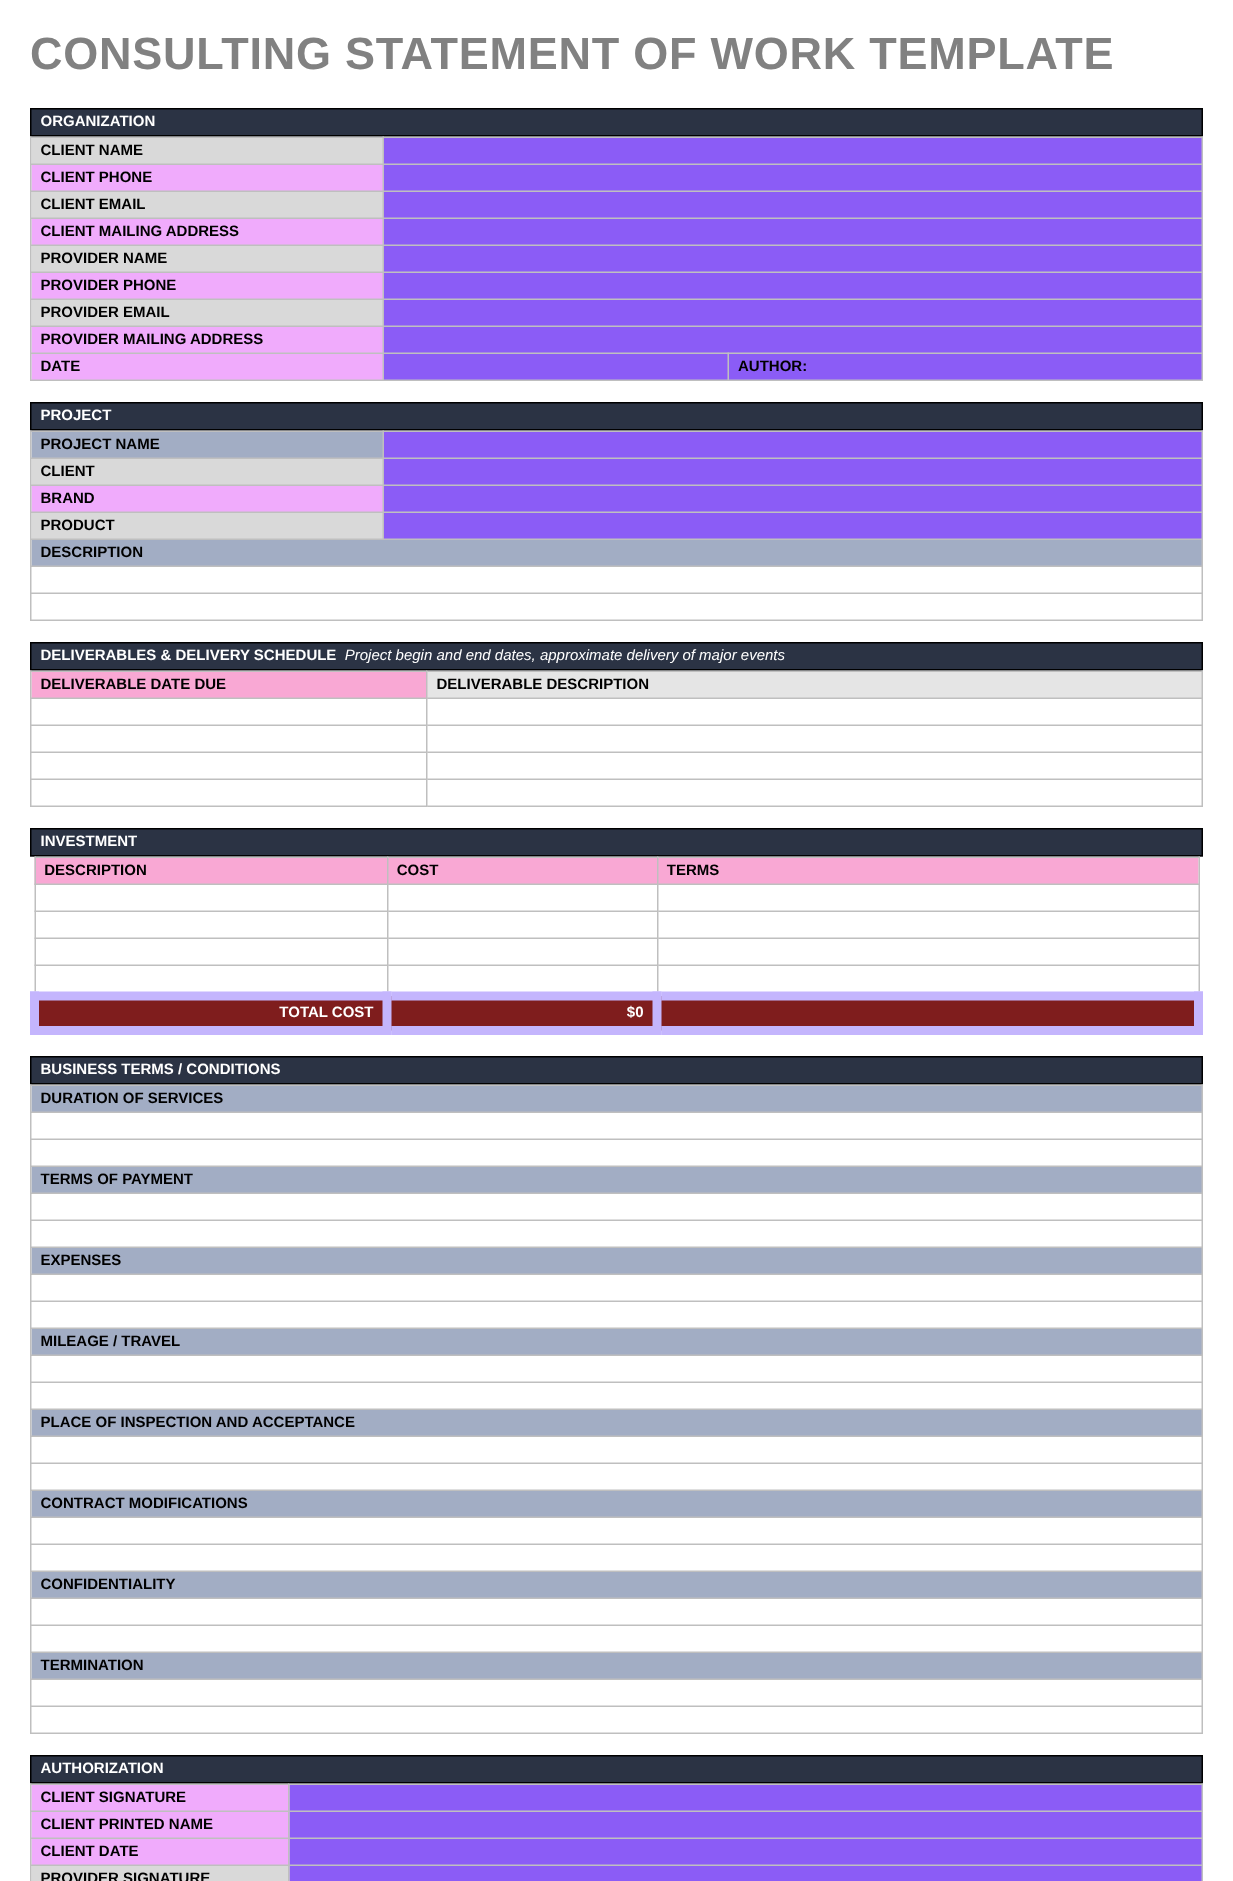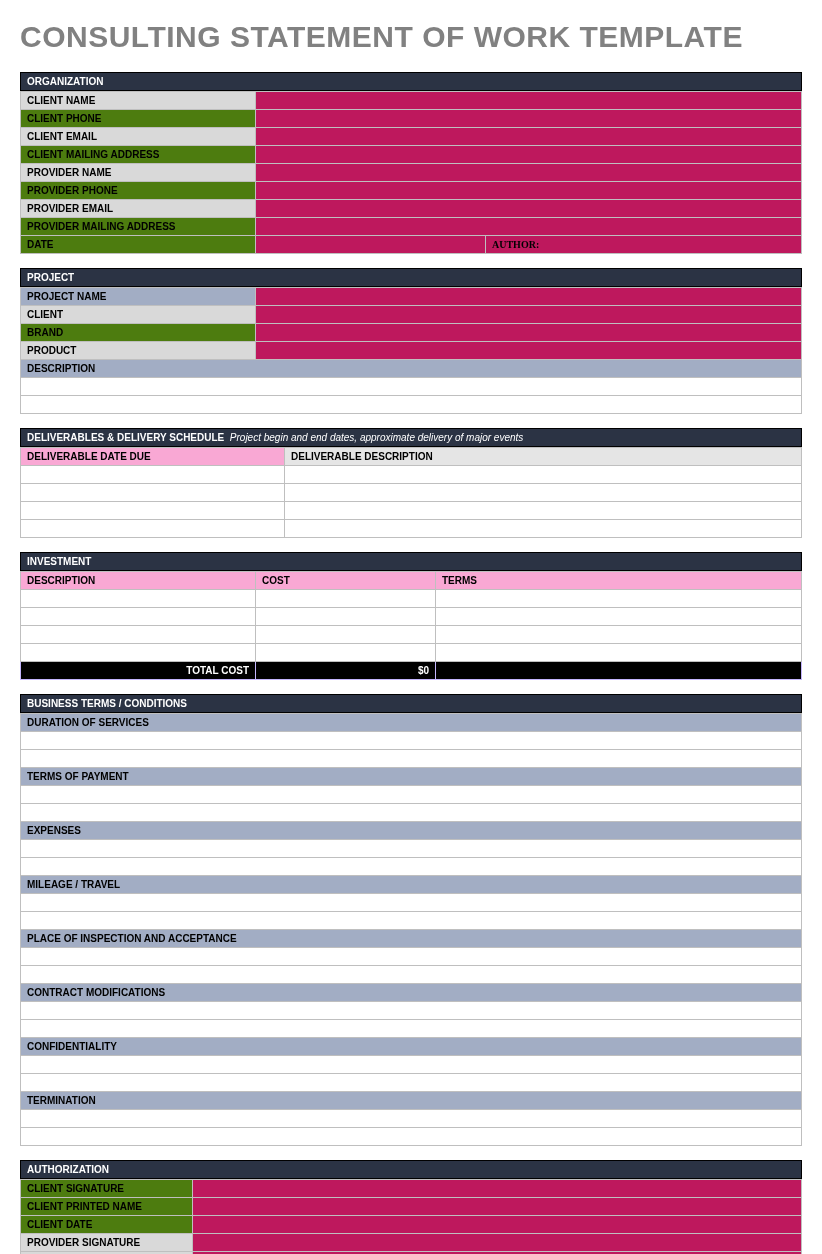--- a/index.html
+++ b/index.html
@@ -37,31 +37,31 @@
   }
   td, th {
     border: 1px solid #bfbfbf;
     padding: 3px 6px;
     font-size: 10px;
     text-align: left;
     vertical-align: middle;
     height: 18px;
     font-weight: bold;
   }
-  .blank { font-weight: normal; background: #be185d; font-family: Liberation Serif, serif; }
+  .blank { font-weight: normal; background: #8b5cf6; }
   .lbl-gray  { background: #d9d9d9; }
-  .lbl-light { background: #4d7c0f; }
+  .lbl-light { background: #f0abfc; }
   .lbl-blue  { background: #a2adc4; }
   .colhead-blue  { background: #f9a8d4; }
   .colhead-light { background: #e5e5e5; }
   .totalrow td {
-    background: #000000;
+    background: #7f1d1d;
     color: #fff;
     font-weight: bold;
-    border: 1px solid #c4b5fd;
+    border: 6px solid #c4b5fd;
   }
   .right { text-align: right; }
   .w-label  { width: 235px; }
   .w-lblsm  { width: 172px; }
   .w-deliv1 { width: 264px; }
   .sub-blue { background: #a2adc4; }
   .empty-line td { background: #fff; font-weight: normal; }
 </style>
 </head>
 <body>

